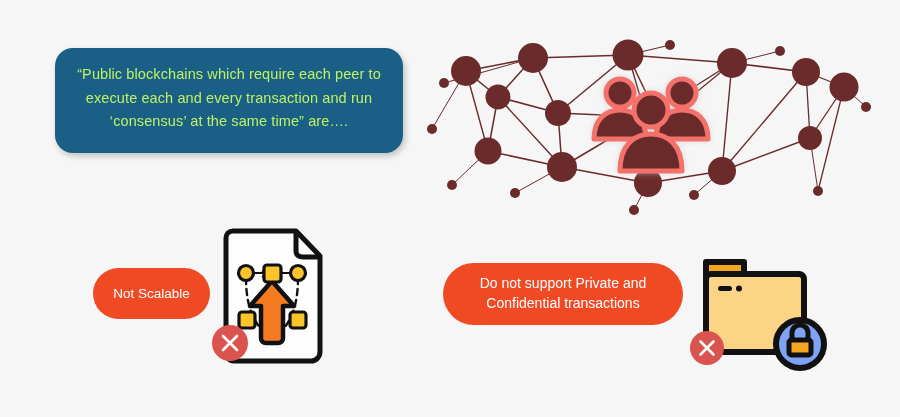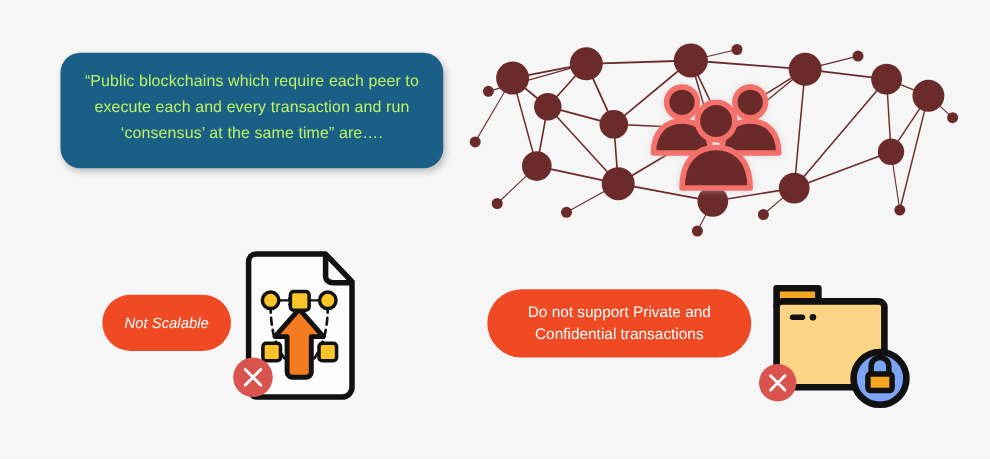--- a/index.html
+++ b/index.html
@@ -55,21 +55,20 @@
     color: #ffffff;
     text-align: center;
     box-sizing: border-box;
   }
   .pill-scalable {
     left: 93px;
     top: 268px;
     width: 117px;
     height: 51px;
     font-size: 13.5px;
-    font-style: italic;
   }
   .pill-private {
     left: 443px;
     top: 263px;
     width: 240px;
     height: 62px;
     font-size: 14px;
     line-height: 1.42;
     padding: 0 14px;
   }

